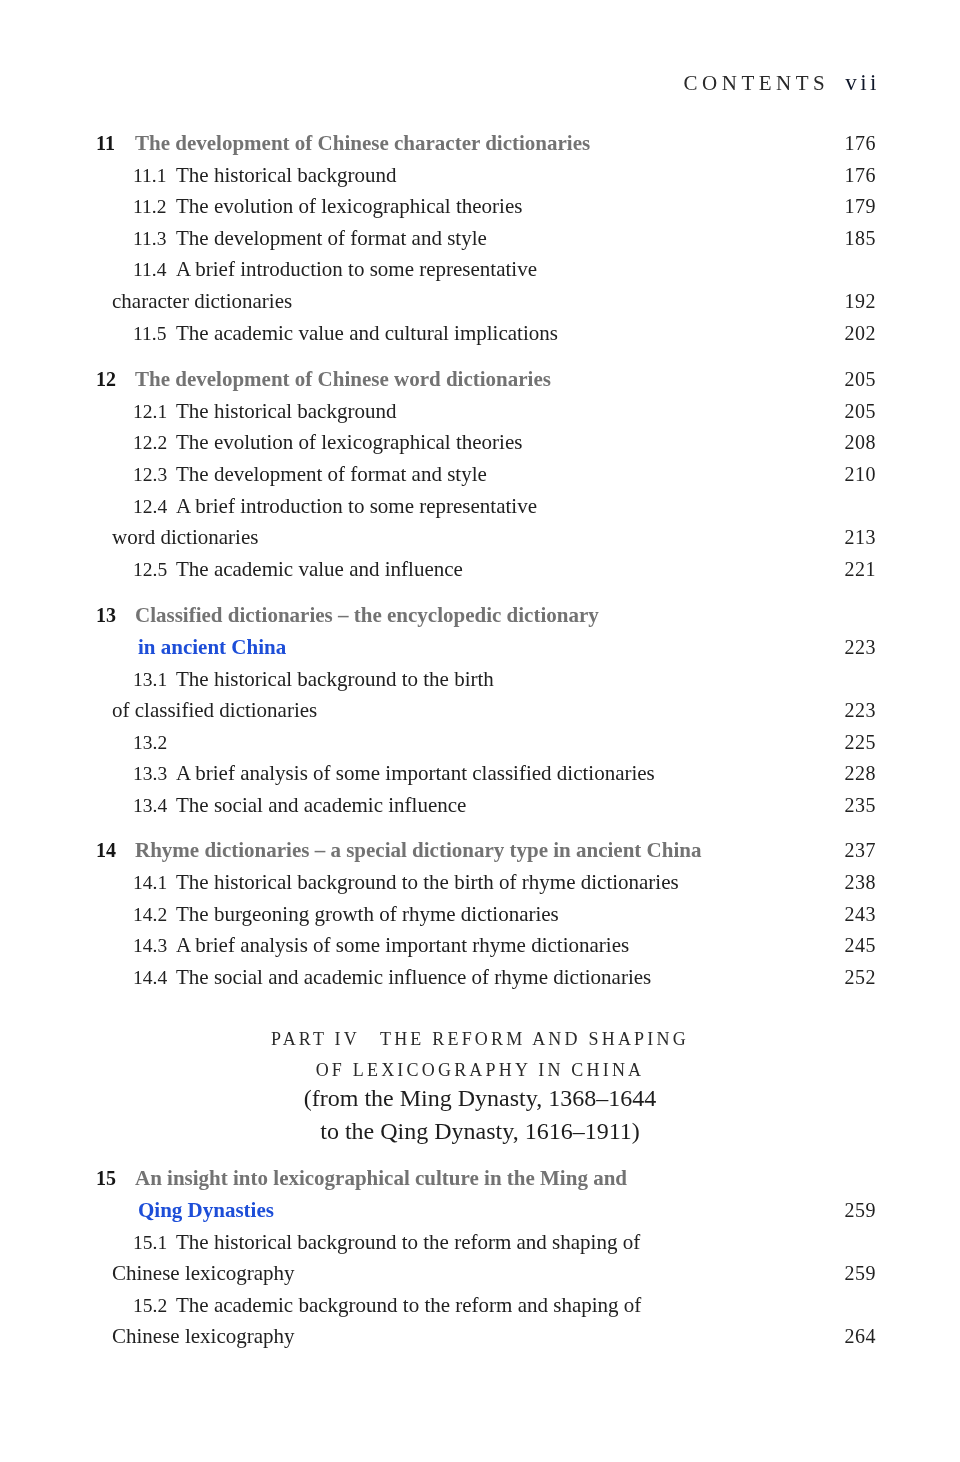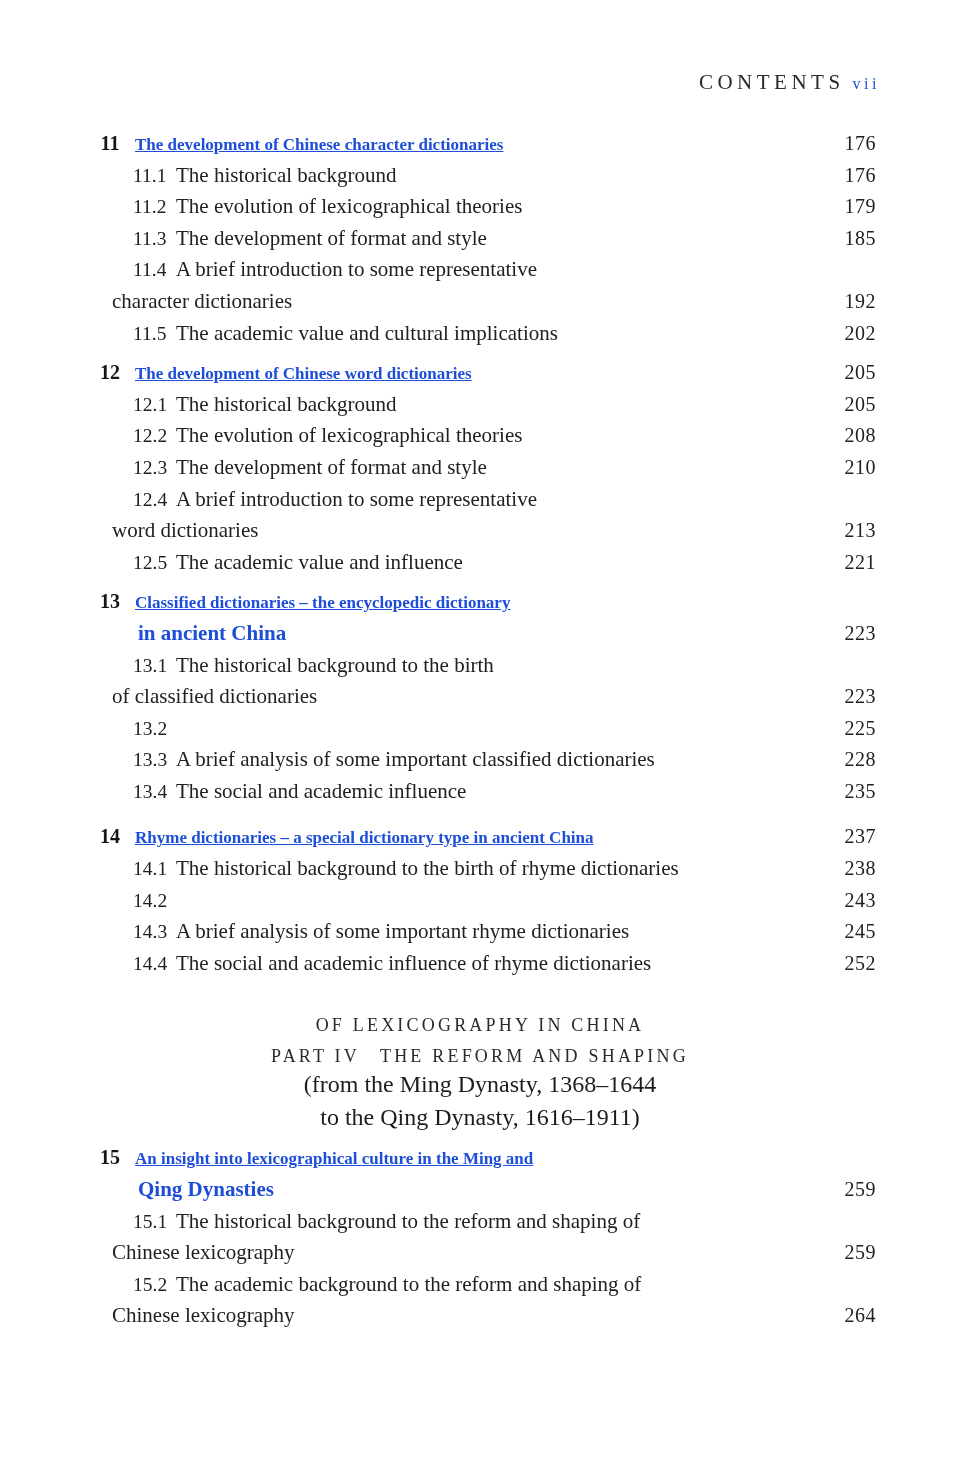--- a/index.html
+++ b/index.html
@@ -4,32 +4,32 @@
 <style>
   html,body{margin:0;padding:0;}
   body{
     width:960px;height:1462px;position:relative;overflow:hidden;
     background:#ffffff;color:#212121;
     font-family:"Liberation Serif","DejaVu Serif",serif;
   }
   
   .runhead{position:absolute;top:70px;right:80px;display:flex;align-items:baseline;}
   .rh-contents{font-size:21px;letter-spacing:4.5px;color:#2a2a2a;}
-  .rh-folio{font-size:16px;letter-spacing:3.5px;margin-left:8px;color:#1d4ed8;}
+  .rh-folio{font-size:23px;letter-spacing:3.5px;margin-left:16px;color:#0f172a;}
   
   #toc{margin-top:128px;}
   .row{display:flex;align-items:baseline;height:31.6px;line-height:31.6px;padding-right:84px;}
   .page{margin-left:auto;font-size:20px;letter-spacing:0.5px;white-space:nowrap;}
-  .chnum{margin-left:96px;min-width:28px;text-align:center;font-weight:bold;font-size:20px;color:#161616;}
-  .chtitle{margin-left:11px;font-weight:bold;font-size:17px;color:#1d4ed8;white-space:nowrap;text-decoration:underline;}
+  .chnum{margin-left:96px;min-width:28px;text-align:left;font-weight:bold;font-size:20px;color:#161616;}
+  .chtitle{margin-left:11px;font-weight:bold;font-size:21px;color:#737373;white-space:nowrap;}
   .chtitle2{margin-left:138px;font-weight:bold;font-size:21px;color:#1d4ed8;white-space:nowrap;}
   .secnum{margin-left:133px;min-width:43px;font-size:19.5px;}
   .sectext{font-size:21px;white-space:nowrap;}
   .cont{margin-left:112px;font-size:21px;white-space:nowrap;text-align:right;}
-  .gap-block{margin-top:8px;}
+  .gap-block{margin-top:15px;}
   .gap-block-sm{margin-top:14px;}
   
   .part{text-align:center;margin-top:31px;}
   .part-caps{font-size:18px;letter-spacing:3.2px;height:31px;line-height:31px;color:#2a2a2a;}
   .part-label{margin-right:20px;}
   .part-sub{font-size:24px;height:33px;line-height:33px;color:#1d1d1d;}
   .sub-first{margin-top:-4px;}
 </style>
 </head>
 <body>
@@ -145,38 +145,39 @@
     <span class="chtitle">Rhyme dictionaries – a special dictionary type in ancient China</span>
     <span class="page">237</span>
   </div>
   <div class="row">
     <span class="secnum">14.1</span>
     <span class="sectext">The historical background to the birth of rhyme dictionaries</span>
     <span class="page">238</span>
   </div>
   <div class="row">
     <span class="secnum">14.2</span>
+    <span class="sectext">The burgeoning growth of rhyme dictionaries</span>
     <span class="page">243</span>
   </div>
   <div class="row">
     <span class="secnum">14.3</span>
     <span class="sectext">A brief analysis of some important rhyme dictionaries</span>
     <span class="page">245</span>
   </div>
   <div class="row">
     <span class="secnum">14.4</span>
     <span class="sectext">The social and academic influence of rhyme dictionaries</span>
     <span class="page">252</span>
   </div>
 
   <div class="part">
-    <div class="part-caps">OF LEXICOGRAPHY IN CHINA</div>
     <div class="part-caps">
       <span class="part-label">PART IV</span><span>THE REFORM AND SHAPING</span>
     </div>
+    <div class="part-caps">OF LEXICOGRAPHY IN CHINA</div>
     <div class="part-sub sub-first">(from the Ming Dynasty, 1368–1644</div>
     <div class="part-sub">to the Qing Dynasty, 1616–1911)</div>
   </div>
 
   <div class="row gap-block">
     <span class="chnum">15</span>
     <span class="chtitle">An insight into lexicographical culture in the Ming and</span>
   </div>
   <div class="row">
     <span class="chtitle2">Qing Dynasties</span>

